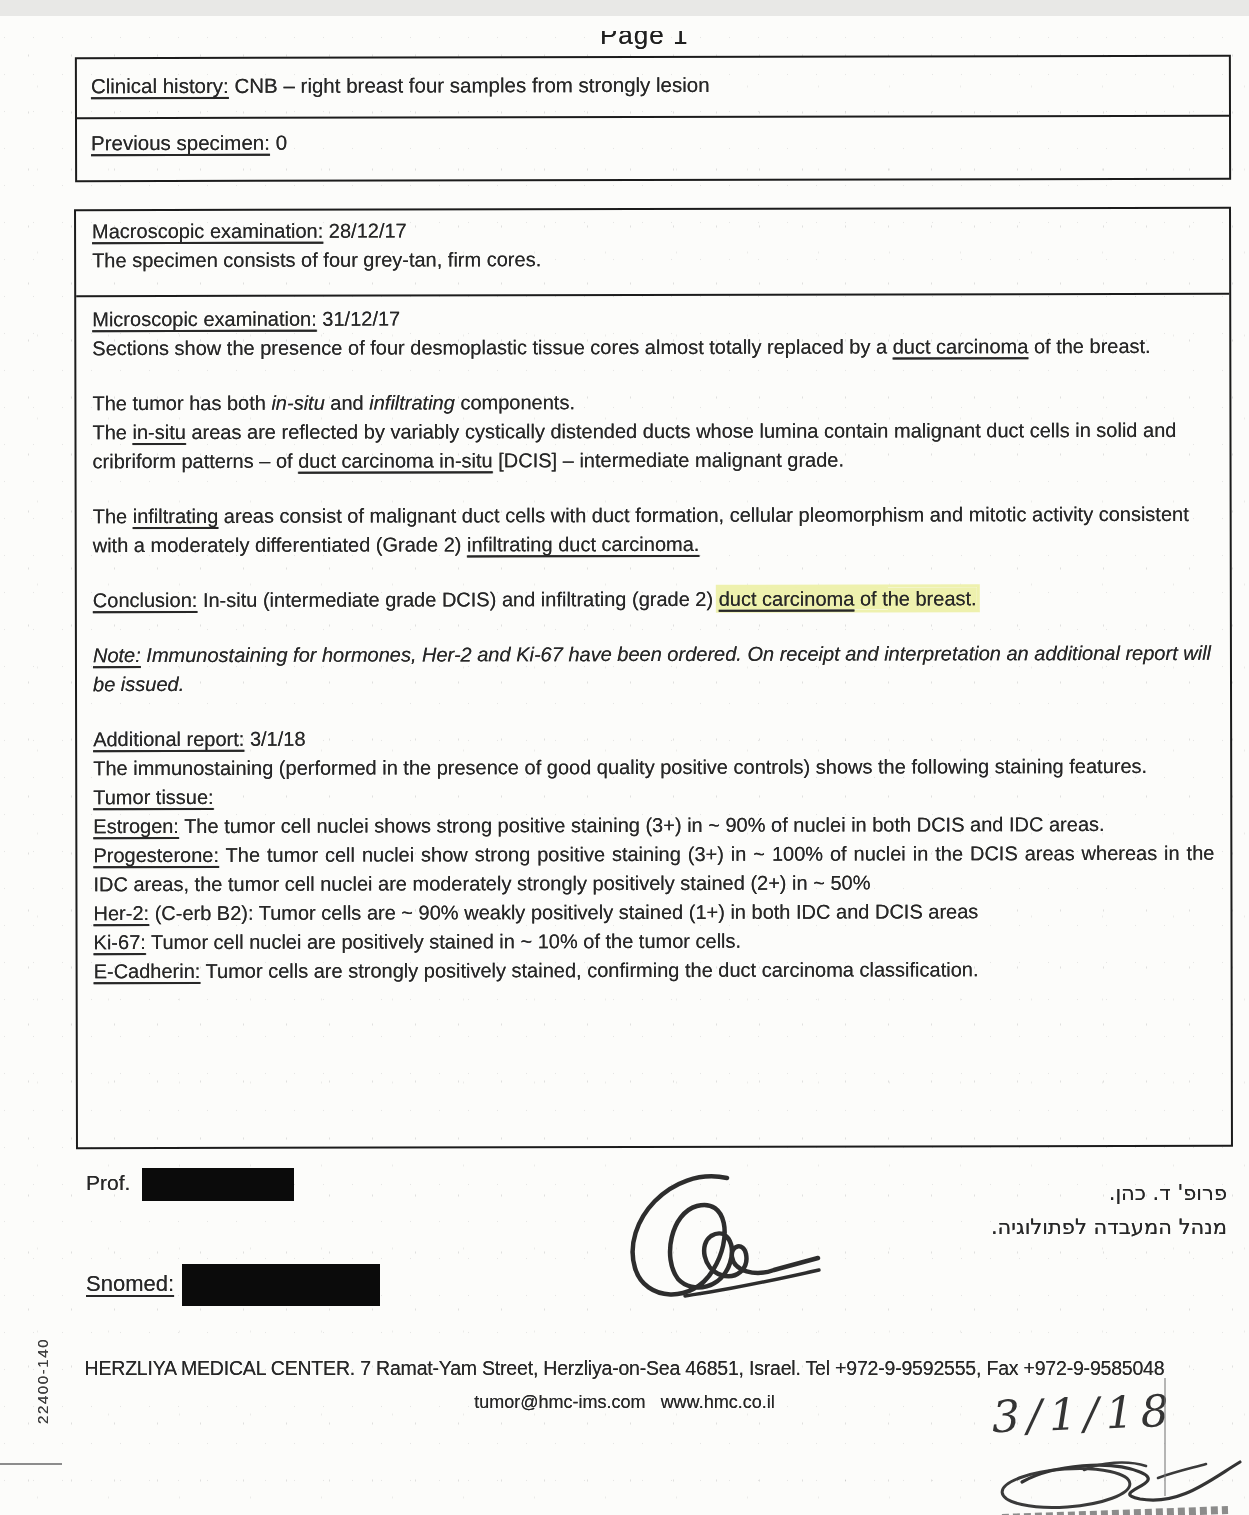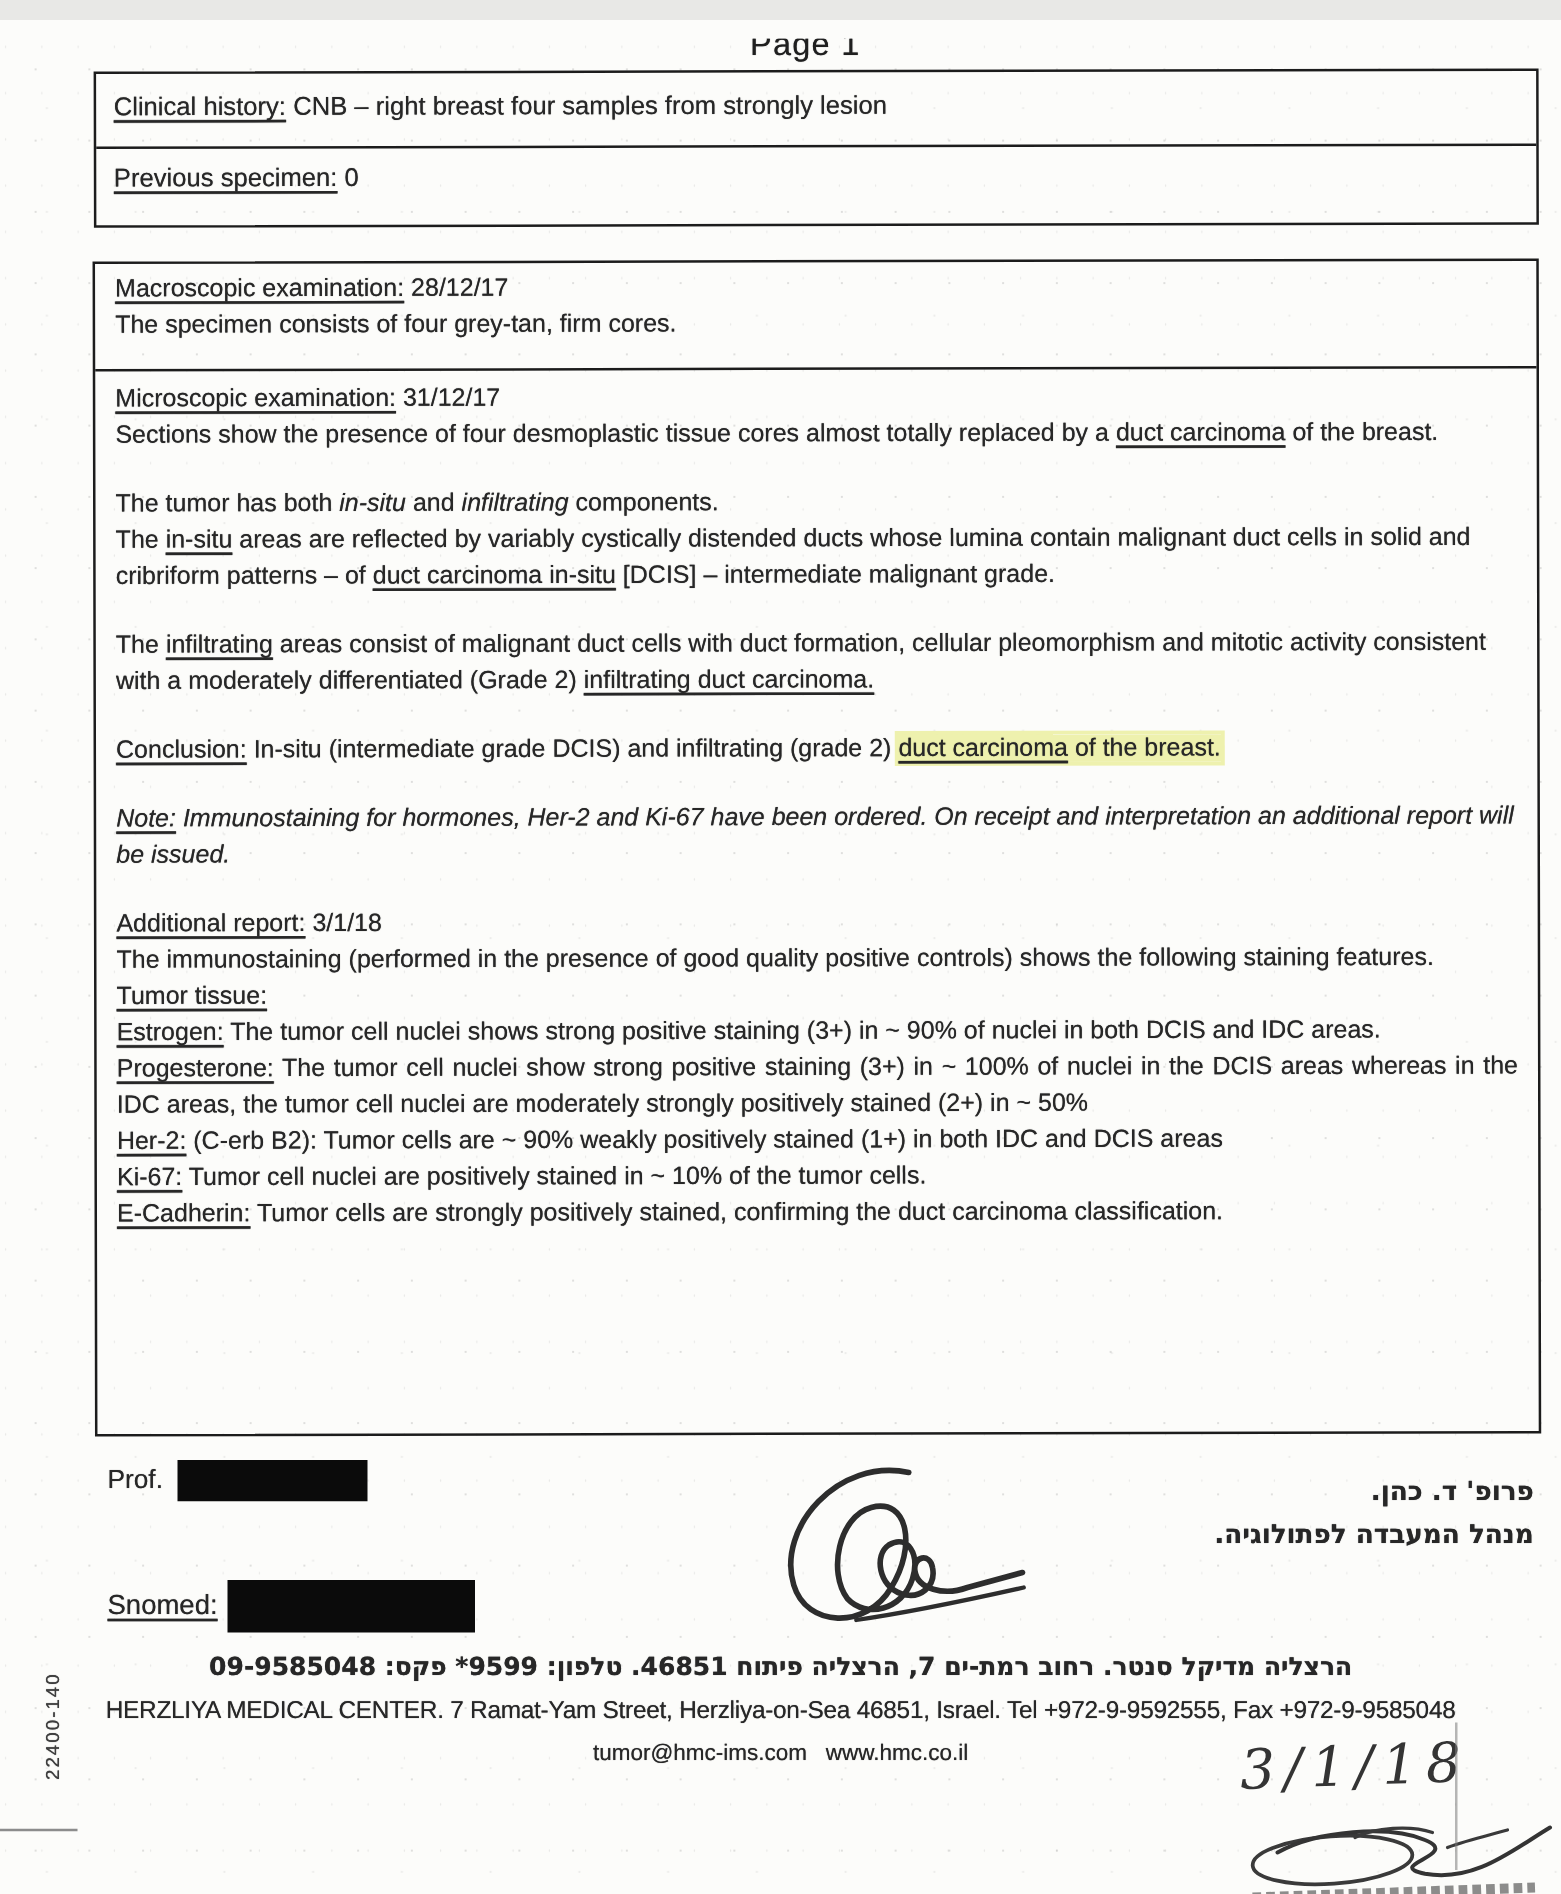--- a/index.html
+++ b/index.html
@@ -28,21 +28,21 @@
   p{ margin:0; }
   .gap26{ margin-bottom:26px; }
   .u{ text-decoration:underline; text-decoration-thickness:1.8px; text-underline-offset:4px; }
   .i{ font-style:italic; }
   .just{ text-align:justify; }
   .hl{ background:#eef1ae; box-shadow:0 0 0 3px #eef1ae; }
   .page-title-clip{ position:absolute; left:600px; top:15px; height:21px; width:150px; overflow:hidden; }
   .page-title-clip span{ display:block; font-size:26px; transform:translateY(-11px); color:#1f1f1f; letter-spacing:1px; }
   .redact{ display:inline-block; background:#0b0b0b; vertical-align:middle; }
   .sig-line{ position:absolute; font-size:21px; line-height:30px; }
-  .heb{ font-family:"DejaVu Sans",sans-serif; direction:rtl;font-weight:bold; }
+  .heb{ font-family:"DejaVu Sans",sans-serif; direction:rtl; }
   .footer-line{ position:absolute; left:0; width:100%; text-align:center; }
   .hand-date{
     position:absolute; left:992px; top:1372px; font-family:"DejaVu Serif",serif;
     font-style:italic; font-size:44px; letter-spacing:7px; color:#343434;
     transform:rotate(-2deg);
   }
   .side-num{
     position:absolute; left:34px; top:1408px; transform:rotate(-90deg); transform-origin:0 0;
     font-size:15px; letter-spacing:1.6px; color:#3d3d3d; white-space:nowrap;
   }
@@ -126,21 +126,20 @@
   <svg style="position:absolute; left:575px; top:1150px;" width="275" height="150" viewBox="0 0 275 150">
     <path d="M152 12 C 96 0, 46 56, 60 102 C 70 136, 118 138, 138 104 C 158 72, 152 32, 122 40 C 96 47, 87 92, 103 113 C 118 129, 147 122, 155 97 C 161 77, 151 61, 136 70 C 124 78, 128 103, 146 109 C 161 114, 174 103, 171 88 C 169 76, 155 79, 157 91 C 159 105, 180 111, 199 104 L 243 92" fill="none" stroke="#2d2d2d" stroke-width="4.5" stroke-linecap="round"></path>
     <path d="M110 130 C 152 124, 204 113, 244 104" fill="none" stroke="#2d2d2d" stroke-width="3.4" stroke-linecap="round"></path>
   </svg>
 
   <div class="sig-line ink" style="left:86px; top:1248px; font-size:22px;">
     <span class="u">Snomed:</span>
     <span class="redact" style="width:198px;height:42px;margin-left:2px;"></span>
   </div>
 
-  <div class="footer-line ink heb" style="top:1305px; font-size:20px; font-weight:bold;">הרצליה מדיקל סנטר. רחוב רמת-ים 7, הרצליה פיתוח 46851. טלפון: 9599* פקס: 09-9585048</div>
   <div class="footer-line ink" style="top:1341px; font-size:19.5px; letter-spacing:-0.2px;">HERZLIYA MEDICAL CENTER. 7 Ramat-Yam Street, Herzliya-on-Sea 46851, Israel. Tel +972-9-9592555, Fax +972-9-9585048</div>
   <div class="footer-line ink" style="top:1376px; font-size:18px;">
     <span>tumor@hmc-ims.com</span>&nbsp;&nbsp;
     <span>www.hmc.co.il</span>
   </div>
 
   <div class="hand-date">3/1/18</div>
 
   <svg style="position:absolute; left:988px; top:1432px;" width="258" height="83" viewBox="0 0 258 83">
     <ellipse cx="78" cy="40" rx="64" ry="19" fill="none" stroke="#3a3a3a" stroke-width="3" transform="rotate(-4 78 40)"></ellipse>

